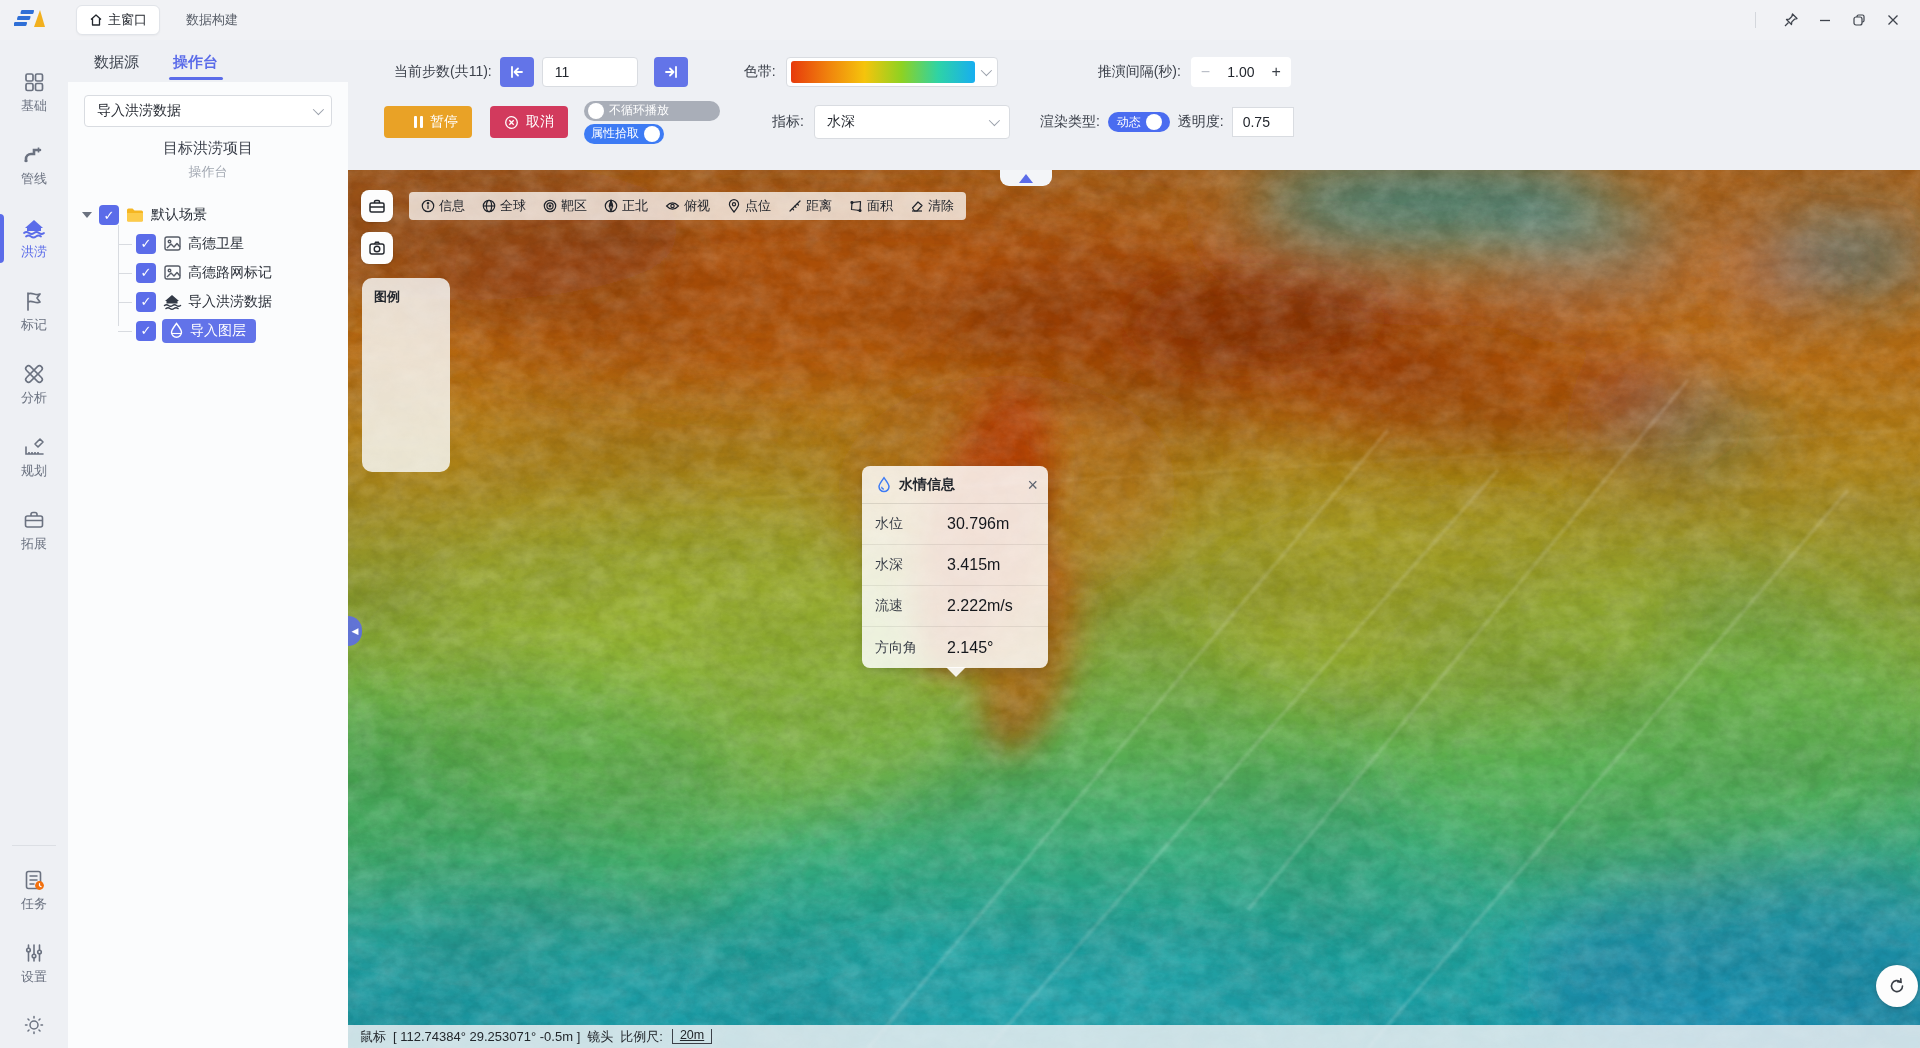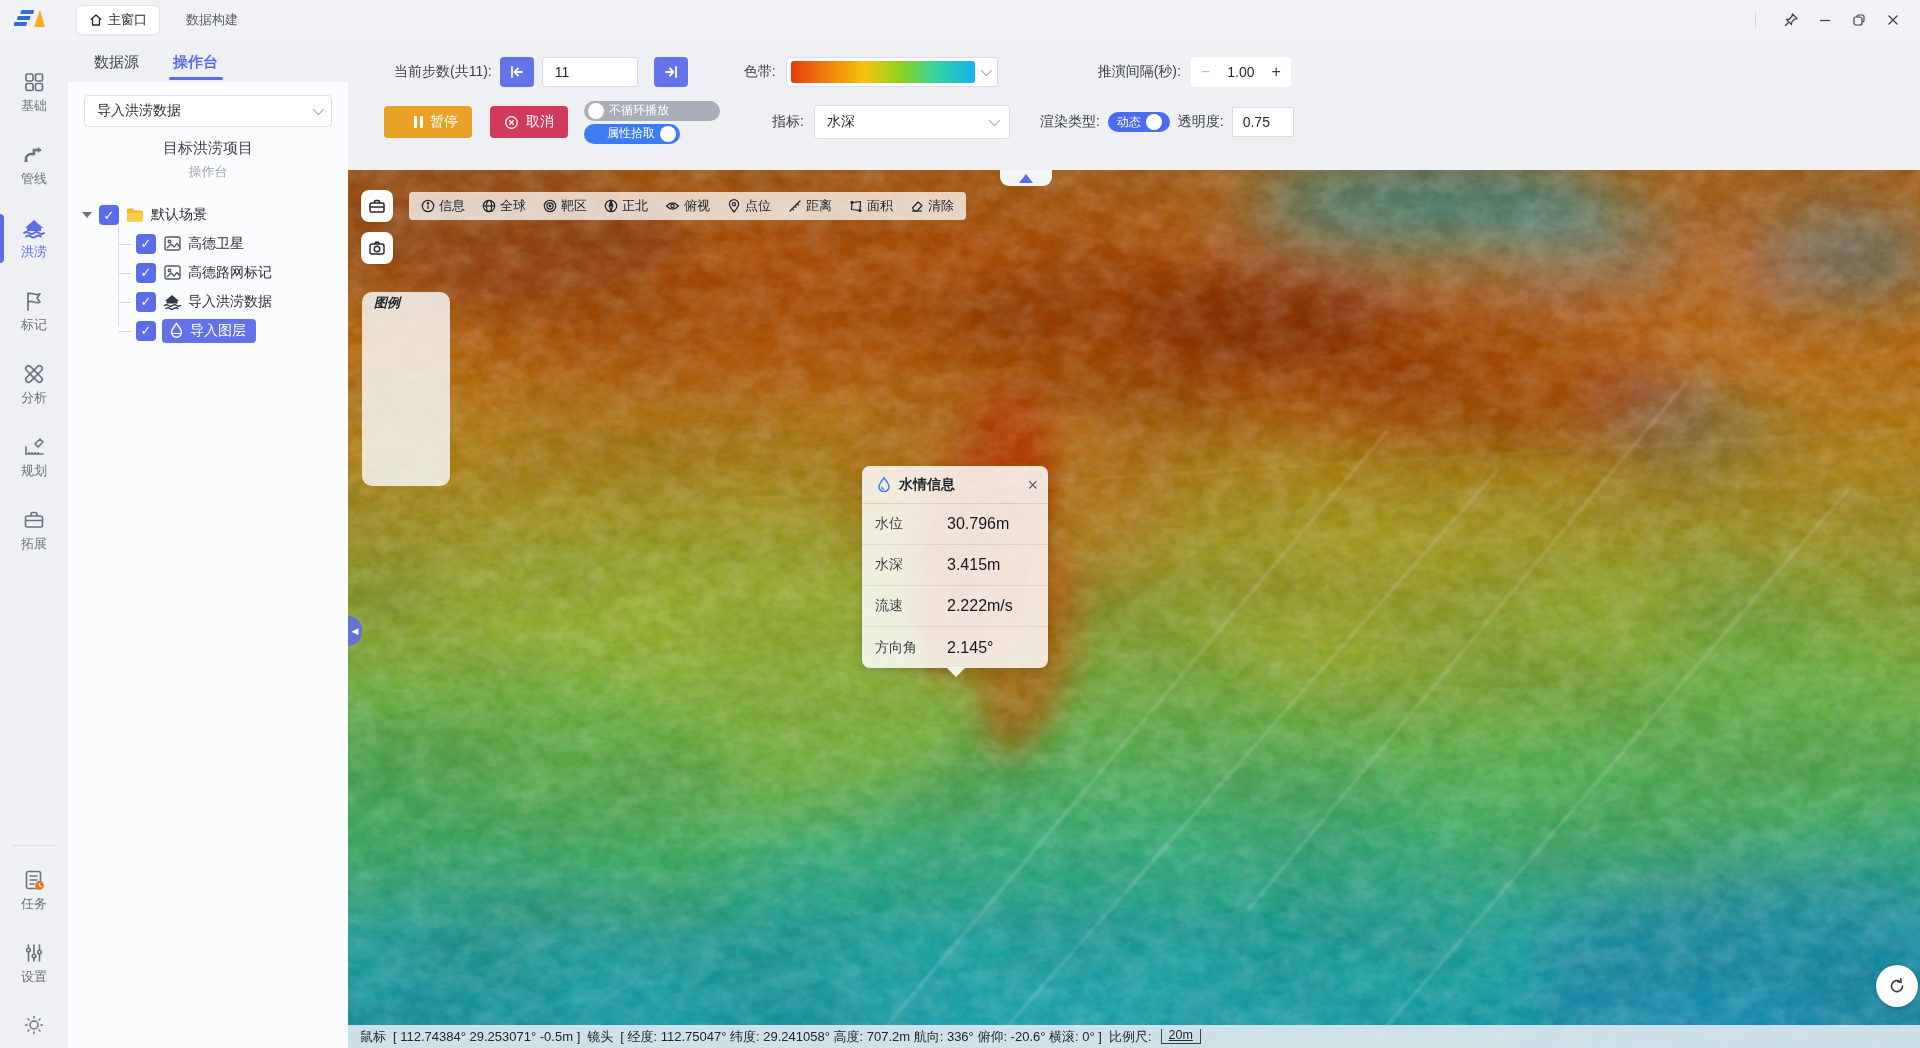--- a/index.html
+++ b/index.html
@@ -65,39 +65,39 @@
   .stepper .plus { color:#3a3f47; }
   .g1 { margin-left:56px; } .g2 { margin-left:100px; }
   .btn { height:32px; border-radius:4px; color:#fff; font-size:14px; display:flex; align-items:center; gap:7px; padding:0 14px; }
   .btn-pause { background:#e9a226;padding-left:30px; }
   .btn-cancel { background:#d23a5d; margin-left:18px; }
   .pause-bars { display:flex; gap:3px; }
   .pause-bars i { width:3px; height:12px; background:#fff; border-radius:1px; }
   .pill-stack { display:flex; flex-direction:column; gap:3px; margin-left:16px; }
   .pill { height:20px; border-radius:10px; display:flex; align-items:center; color:#fff; font-size:12px; padding:0 4px; gap:5px; }
   .pill-off { background:#a9aeb8; width:136px; }
-  .pill-on { background:#3d7bf4; width:96px; justify-content:flex-end; }
+  .pill-on { background:#3d7bf4; width:80px; justify-content:flex-end; }
   .knob { width:16px; height:16px; border-radius:50%; background:#fff; flex:0 0 auto; }
   .select-box { width:196px; height:34px; background:#fff; border:1px solid #d9dce1; border-radius:4px; display:flex; align-items:center; justify-content:space-between; padding:0 12px; font-size:14px; color:#23272e; margin-left:10px; }
   .pill-mini { width:62px; height:20px; border-radius:10px; background:#4a6cf0; color:#fff; font-size:12px; display:flex; align-items:center; gap:5px; padding:0 3px 0 9px; margin-left:8px; }
   .opa-input { width:62px; height:30px; background:#fff; border:1px solid #d9dce1; border-radius:0; display:flex; align-items:center; padding-left:10px; font-size:14px; color:#23272e; margin-left:8px; }
   .ml8{margin-left:8px;}
 
   
   .map { position:relative; height:878px; overflow:hidden; }
   .map-bg { position:absolute; inset:0; }
   .collapse-tab { position:absolute; left:652px; top:0; width:52px; height:16px; background:#f3f5f8; border-radius:0 0 9px 9px; display:flex; align-items:center; justify-content:center; }
   .tri-up { width:0; height:0; border-left:7px solid transparent; border-right:7px solid transparent; border-bottom:9px solid #5b6ce9; }
   .sq-btn { position:absolute; width:32px; height:32px; background:#fdfdfd; border-radius:8px; box-shadow:0 1px 3px rgba(0,0,0,.18); display:flex; align-items:center; justify-content:center; }
   .btn-toolbox { left:13px; top:20px; }
   .btn-camera { left:13px; top:62px; }
   .map-toolbar { position:absolute; left:61px; top:22px; height:28px; background:rgba(255,255,255,.74); border-radius:4px; display:flex; align-items:center; padding:0 12px; gap:17px; }
   .mt-item { display:flex; align-items:center; gap:4px; font-size:13px; color:#20242b; white-space:nowrap; }
 
-  .legend { position:absolute; left:14px; top:122px; width:88px; height:194px; background:rgba(248,250,250,.82); border-radius:10px; padding:2px 0 0 12px;font-style:italic; }
+  .legend { position:absolute; left:14px; top:108px; width:88px; height:194px; background:rgba(248,250,250,.82); border-radius:10px; padding:10px 0 0 12px; }
   .legend-title { font-size:13px; font-weight:bold; color:#23272e; }
   .legend-body { display:flex; margin-top:9px; }
   .legend-bar { width:15px; height:140px; border-radius:2px; background:linear-gradient(180deg,#1b1f9e,#2553ee,#15a8e8,#22cf8a,#8fd12f,#f2c70a,#e8780c,#8d0f00); }
   .legend-labels { display:flex; flex-direction:column; justify-content:space-between; height:146px; margin:-3px 0 0 7px; font-size:14px; color:#23272e; }
 
   .popup { position:absolute; left:514px; top:296px; width:186px; background:rgba(255,255,255,.84); border-radius:8px; box-shadow:0 4px 14px rgba(0,0,0,.18); }
   .popup::after { content:""; position:absolute; left:84px; bottom:-9px; border-left:10px solid transparent; border-right:10px solid transparent; border-top:10px solid rgba(255,255,255,.9); }
   .popup-head { display:flex; align-items:center; height:38px; padding:0 10px 0 13px; border-bottom:1px solid rgba(0,0,0,.10); }
   .popup-title { font-size:14px; font-weight:bold; color:#23272e; margin-left:6px; flex:1; }
   .popup-close { font-size:18px; color:#5f6570; line-height:1; }
@@ -591,19 +591,18 @@
         <svg width="18" height="18" viewBox="0 0 18 18" fill="none" stroke="#3a3f47" stroke-width="1.6" stroke-linecap="round">
           <path d="M14.5 9 a5.5 5.5 0 1 1 -1.8 -4"></path>
           <path d="M12.8 1.8 L13 5.2 L9.7 4.6" fill="none"></path>
         </svg>
       </div>
 
       <div class="statusbar">
         <span>鼠标</span>
         <span>[ 112.74384° 29.253071° -0.5m ]</span>
         <span>镜头</span>
-        <span>[ 经度: 112.75047° 纬度: 29.241058° 高度: 707.2m 航向: 336° 俯仰: -20.6° 横滚: 0° ]</span>
         <span>比例尺:</span>
         <span class="scale-box">20m</span>
       </div>
     </div>
   </div>
 </div>
 
 </body></html>

